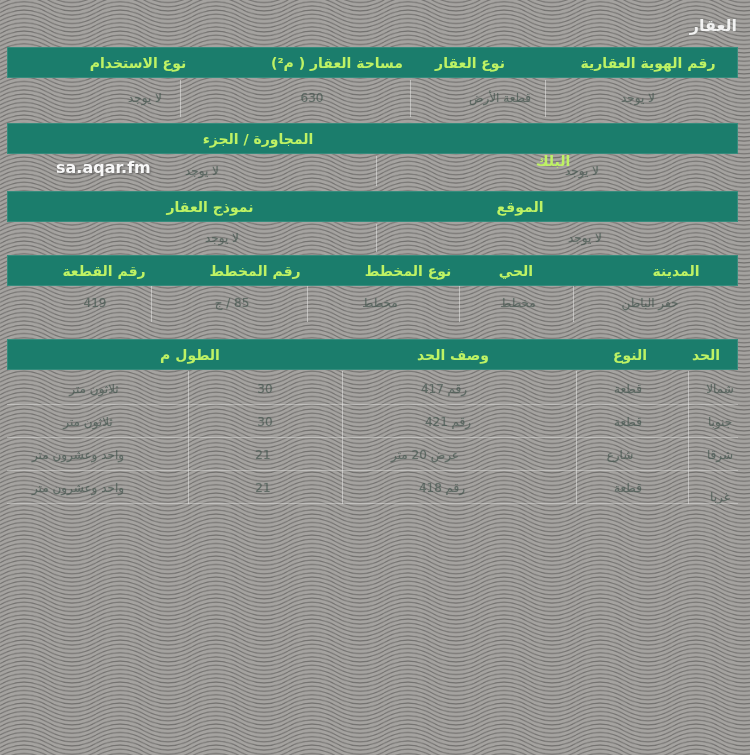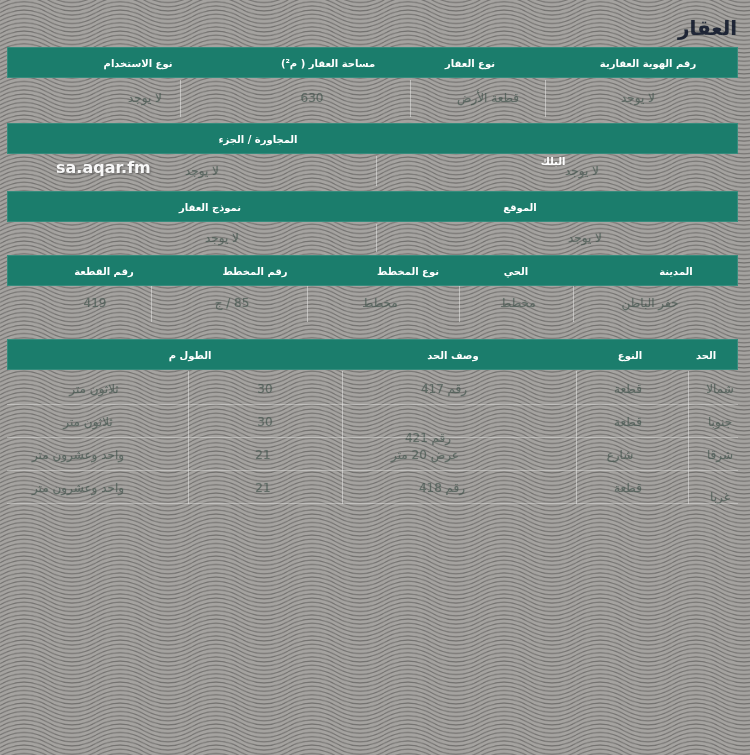--- a/index.html
+++ b/index.html
@@ -4,30 +4,30 @@
 <style>
   html,body{margin:0;padding:0;background:#888;}
   #doc{
     position:relative;width:750px;height:755px;overflow:hidden;
     font-family:"DejaVu Sans",sans-serif;direction:rtl;
   }
   #bg-svg{position:absolute;left:0;top:0;z-index:0;}
   .layer{position:absolute;left:0;top:0;width:750px;height:755px;z-index:1;}
   .doc-title{
     position:absolute;top:16px;right:13px;
-    font-size:20px;font-weight:bold;color:#0f172a;opacity:.88;
+    font-size:16px;font-weight:bold;color:#ffffff;opacity:.88;
     text-shadow:0 0 1px rgba(58,78,70,.5);
   }
   .gbar{
     position:absolute;left:7px;width:731px;height:31px;
     background:#1b7d6c;box-shadow:0 0 0 1px rgba(255,255,255,.12) inset;
   }
   .hcell{
     position:absolute;top:50%;transform:translate(50%,-50%);
-    color:#ffffff;font-weight:bold;font-size:10px;white-space:nowrap;
+    color:#bef264;font-weight:bold;font-size:14px;white-space:nowrap;
   }
   .vband{position:absolute;left:0;width:750px;}
   .vcell{
     position:absolute;top:50%;transform:translate(50%,-50%);
     color:#41534c;opacity:.68;font-size:12px;white-space:nowrap;
     text-shadow:0 0 1px rgba(65,83,76,.55);
   }
   .vsep{position:absolute;width:1px;background:rgba(232,232,230,.55);}
   .hsep{position:absolute;left:7px;width:731px;height:1px;background:rgba(228,228,226,.45);}
   .wm-logo{
@@ -66,26 +66,26 @@
     <rect x="0" y="0" width="750" height="755" fill="url(#wave)"></rect>
   </svg>
 
   <div class="layer">
 
     <div class="doc-title">العقار</div>
 
     <div class="gbar" style="top:47px;">
       <span class="hcell" style="right:90px;">رقم الهوية العقارية</span>
       <span class="hcell" style="right:268px;">نوع العقار</span>
-      <span class="hcell" style="right:410px;margin-left:34px;">مساحة العقار ( م²)</span>
+      <span class="hcell" style="right:401px;margin-left:34px;">مساحة العقار ( م²)</span>
       <span class="hcell" style="right:600px;">نوع الاستخدام</span>
     </div>
     <div class="vband" style="top:82px;height:32px;">
       <span class="vcell" style="right:112px;">لا يوجد</span>
-      <span class="vcell" style="right:262px;margin-left:48px;">قطعة الأرض</span>
+      <span class="vcell" style="right:250px;margin-left:48px;">قطعة الأرض</span>
       <span class="vcell" style="right:438px;">630</span>
       <span class="vcell" style="right:605px;">لا يوجد</span>
     </div>
     <div class="vsep" style="left:545px;top:80px;height:37px;"></div>
     <div class="vsep" style="left:410px;top:80px;height:37px;"></div>
     <div class="vsep" style="left:180px;top:80px;height:37px;"></div>
 
     <div class="gbar" style="top:123px;">
       <span class="hcell" style="right:185px;margin-top:22px;">البلك</span>
       <span class="hcell" style="right:480px;">المجاورة / الجزء</span>
@@ -136,21 +136,21 @@
       <span class="vcell" style="right:30px;">شمالا</span>
       <span class="vcell" style="right:122px;">قطعة</span>
       <span class="vcell" style="right:306px;">رقم 417</span>
       <span class="vcell" style="right:485px;">30</span>
       <span class="vcell" style="right:656px;">ثلاثون متر</span>
     </div>
 
     <div class="vband" style="top:405px;height:33px;">
       <span class="vcell" style="right:30px;">جنوبا</span>
       <span class="vcell" style="right:122px;">قطعة</span>
-      <span class="vcell" style="right:322px;margin-top:16px;">رقم 421</span>
+      <span class="vcell" style="right:302px;">رقم 421</span>
       <span class="vcell" style="right:485px;">30</span>
       <span class="vcell" style="right:662px;">ثلاثون متر</span>
     </div>
 
     <div class="vband" style="top:438px;height:33px;">
       <span class="vcell" style="right:30px;">شرقا</span>
       <span class="vcell" style="right:130px;">شارع</span>
       <span class="vcell" style="right:325px;">عرض 20 متر</span>
       <span class="vcell" style="right:487px;">21</span>
       <span class="vcell" style="right:672px;">واحد وعشرون متر</span>

